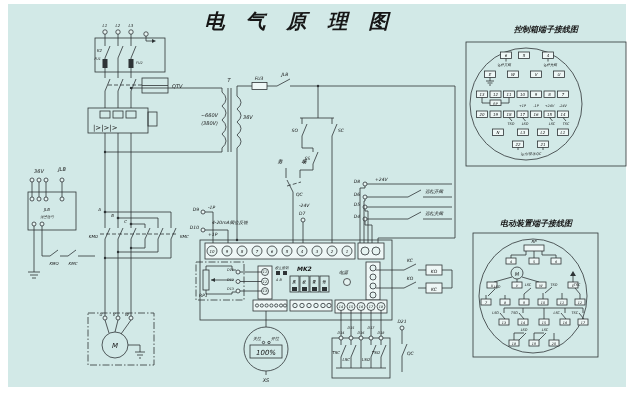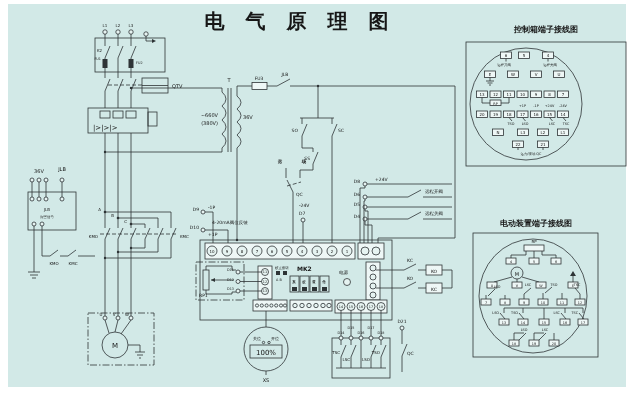--- a/index.html
+++ b/index.html
@@ -1,16 +1,16 @@
 <!DOCTYPE html>
 <html><head>
 <meta charset="utf-8">
 <style>
   html,body{margin:0;padding:0;background:#fff;}
-  #stage{position:relative;width:633px;height:403px;background:#ffffff;overflow:hidden;}
+  #stage{position:relative;width:633px;height:403px;background:#ffffff;overflow:hidden;font-style:italic;}
   svg{position:absolute;left:0;top:0;}
   svg line,svg path,svg rect,svg circle,svg ellipse,svg polyline{stroke:#2e3436;stroke-width:.8;fill:none;}
   svg .bg{fill:#d2e9e7;stroke:none;}
   svg .tc{fill:#e6f3f1;}
   svg .tb{fill:#eef7f6;}
   svg .f{fill:#2e3436;stroke:none;}
   svg .dash{stroke-dasharray:4 2;}
   svg .dd{stroke-dasharray:7 2 1.5 2;}
   svg text{stroke:none;fill:#161616;font-family:"DejaVu Sans","Liberation Sans",sans-serif;}
   .t4{font-size:4px;} .t35{font-size:3.4px;} .t45{font-size:4.5px;} .t5{font-size:5px;}

